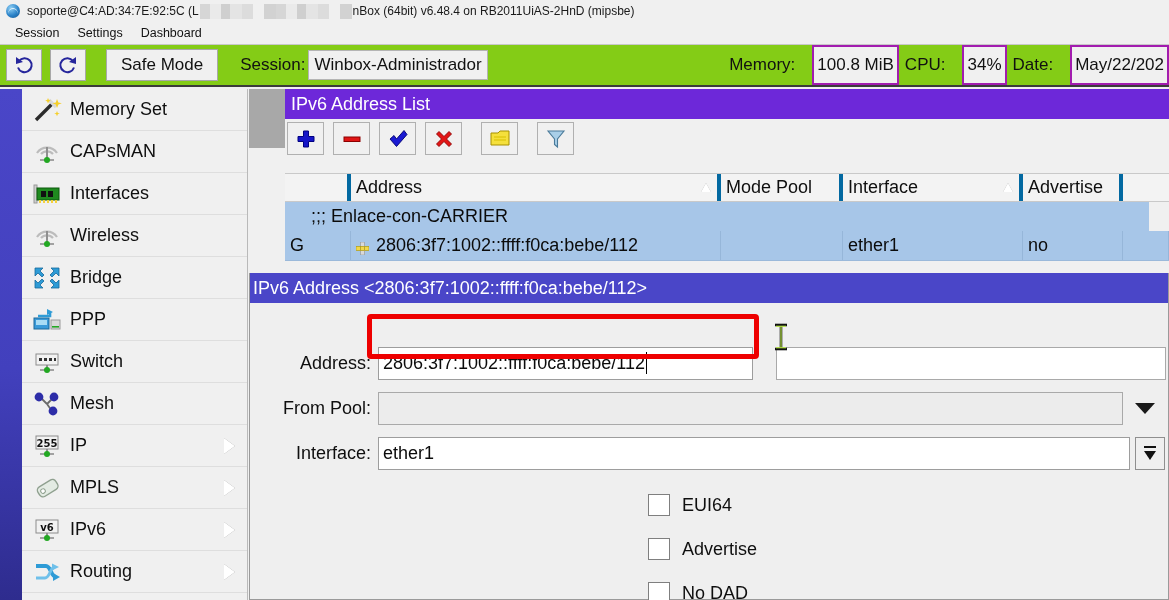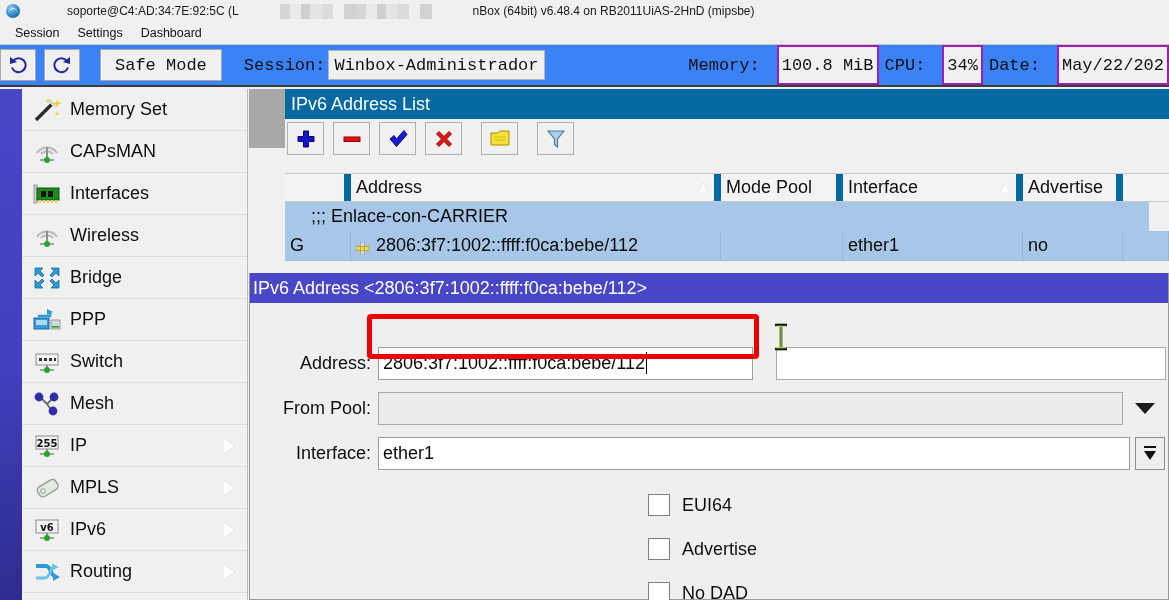--- a/index.html
+++ b/index.html
@@ -14,21 +14,20 @@
   
   #titlebar {
     height: 22px;
     background: #f0f0f0;
     display: flex;
     align-items: center;
     padding-left: 6px;
     font-size: 12px;
     color: #1a1a1a;
     position: relative;
-    gap: 40px;
   }
   #app-logo {
     width: 14px; height: 14px;
     border-radius: 50%;
     background: radial-gradient(circle at 35% 30%, #8fd0f5 0%, #2a82c8 55%, #16548c 100%);
     margin-right: 7px;
     flex: 0 0 auto;
     position: relative;
   }
   #app-logo::after {
@@ -67,27 +66,26 @@
     font-size: 12.5px;
     color: #111;
     padding-left: 6px;
     border-bottom: 1px solid #c8c8c8;
   }
   .menu-item { padding: 2px 9px; cursor: default; }
 
   
   #toolbar {
     height: 42px;
-    background: #3b82f6;
+    background: #84cc16;
     display: flex;
     align-items: center;
-    padding: 0 0;
+    padding: 0 6px;
     border-bottom: 2px solid #3b3b3b;
     position: relative;
-    font-family: Liberation Mono, monospace;
   }
   .tb-btn {
     width: 36px; height: 32px;
     background: #f0f0f0;
     border: 1px solid #a8a8a8;
     display: flex; align-items: center; justify-content: center;
     margin-right: 8px;
     cursor: pointer;
   }
   .tb-btn:last-of-type { margin-right: 0; }
@@ -200,21 +198,21 @@
   #gray-gutter {
     position: absolute;
     left: 0; top: 0;
     width: 36px; height: 59px;
     background: #a8a8a8;
   }
   #list-titlebar {
     position: absolute;
     left: 36px; top: 0;
     width: 884px; height: 30px;
-    background: #0369a1;
+    background: #6d28d9;
     display: flex; align-items: center;
     padding-left: 6px;
     color: #ffffff;
     font-size: 18px;
   }
   #list-toolbar {
     position: absolute;
     left: 36px; top: 30px;
     width: 884px; height: 39px;
     background: #f0f0f0;
@@ -239,21 +237,21 @@
     display: flex;
     background: #f3f3f3;
     border-top: 1px solid #c9c9c9;
     border-bottom: 1px solid #c9c9c9;
     font-size: 18px;
     color: #0f0f0f;
   }
   .col-cell {
     display: flex; align-items: center;
     padding-left: 5px;
-    border-right: 7px solid #0369a1;
+    border-right: 4px solid #0369a1;
     position: relative;
     cursor: pointer;
     overflow: hidden;
   }
   .sort-tri {
     position: absolute;
     right: 6px;
     width: 0; height: 0;
     border-left: 5px solid transparent;
     border-right: 5px solid transparent;

